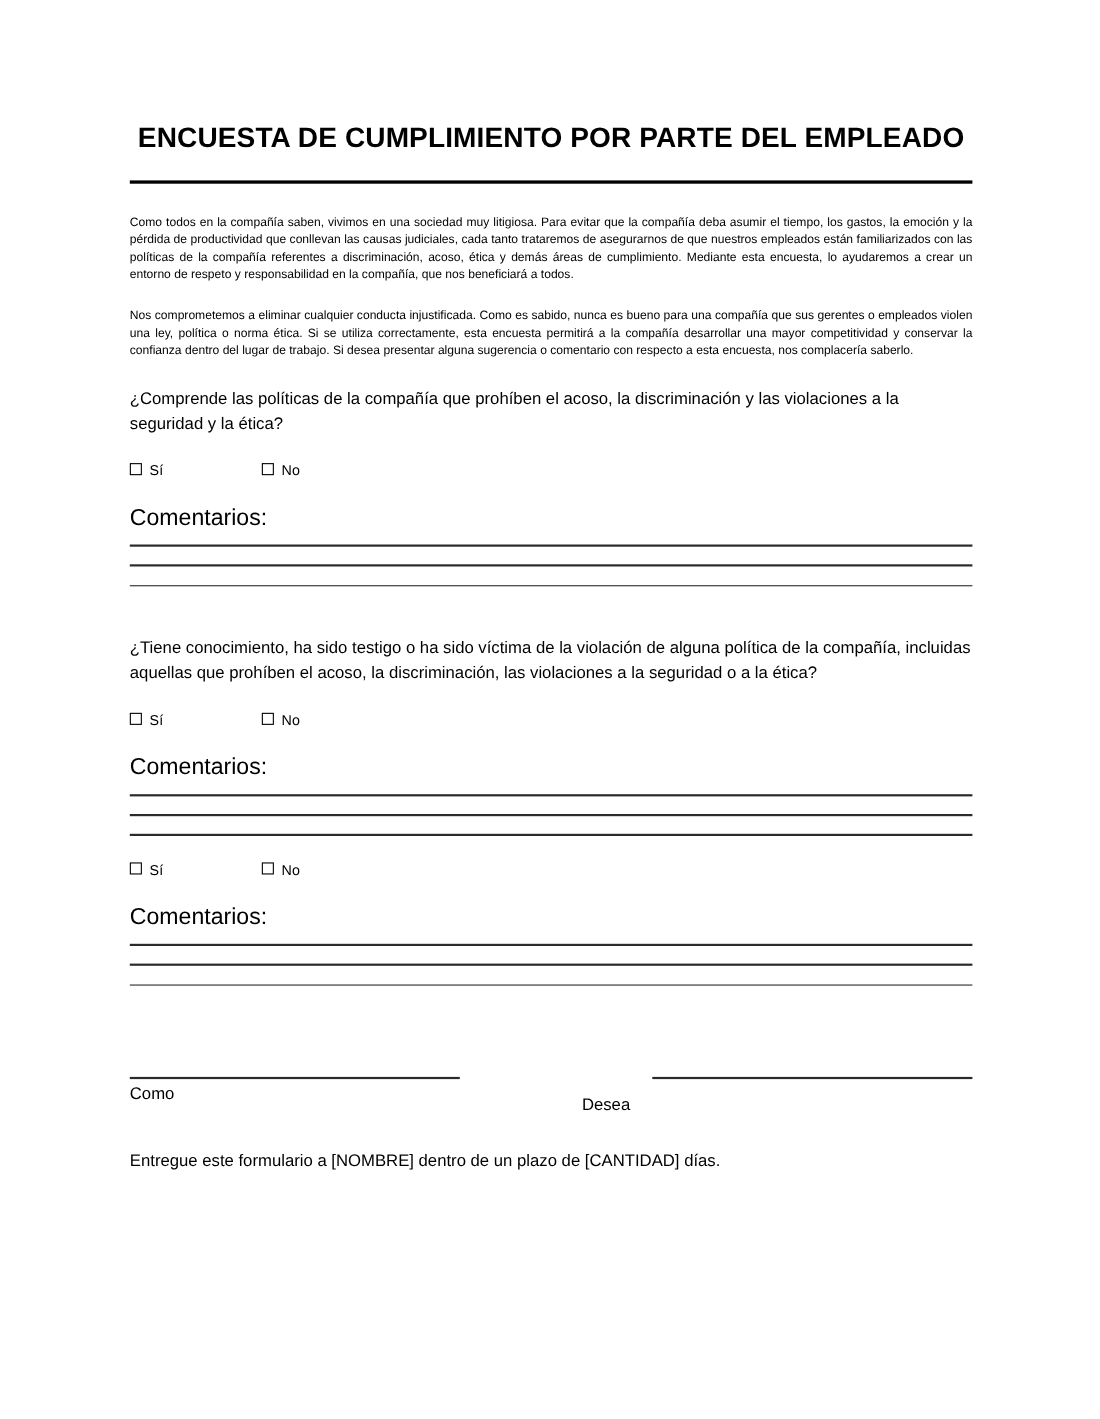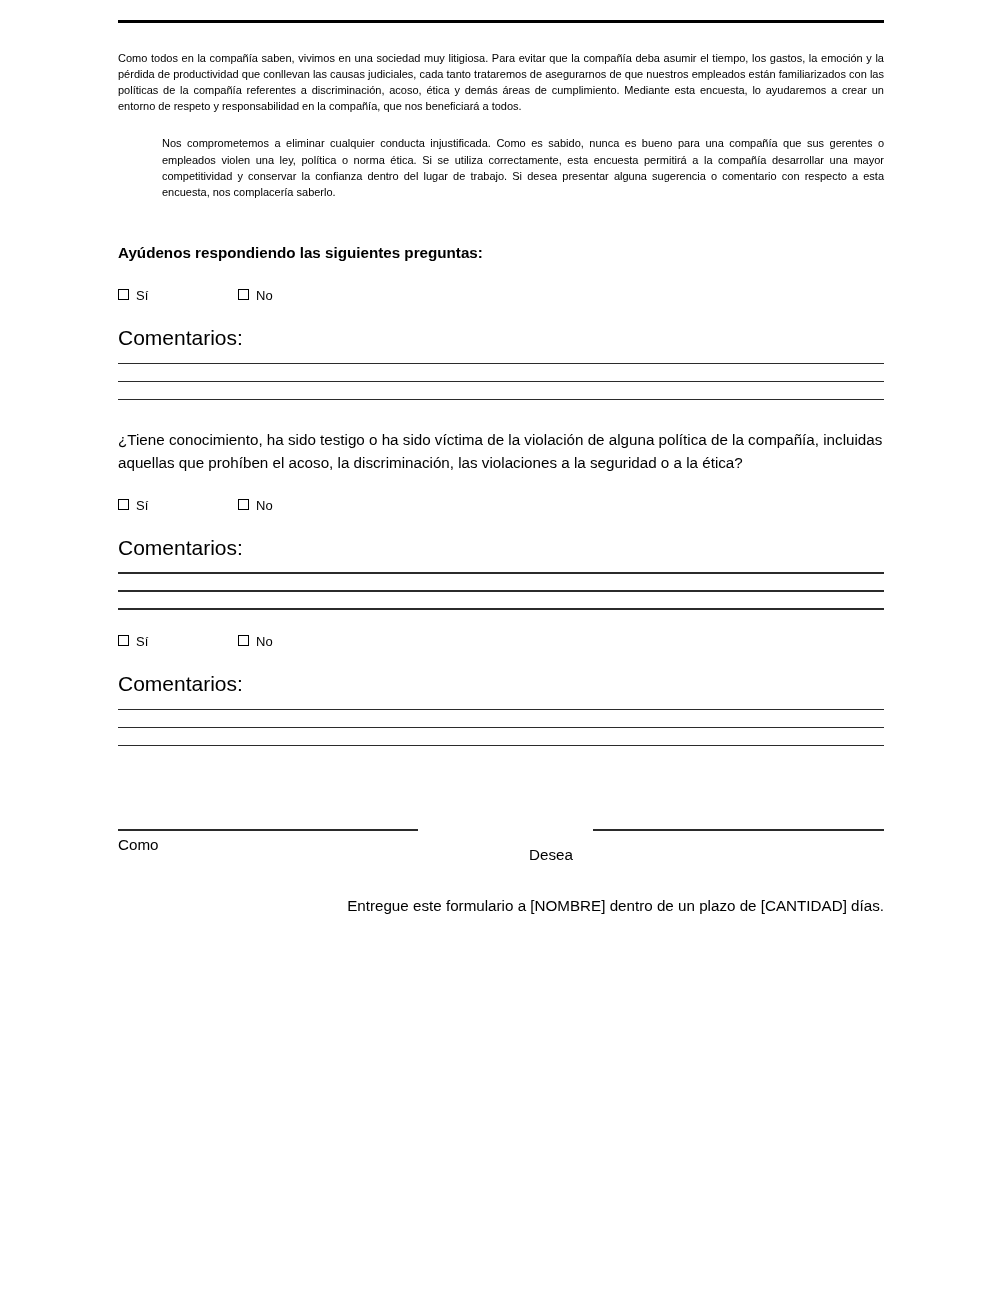--- a/index.html
+++ b/index.html
@@ -47,40 +47,40 @@
 
   
   .para {
     margin: 0;
     font-size: 11px;
     line-height: 1.465;
     text-align: justify;
     text-justify: inter-word;
   }
   .para-1 { margin-top: 27px; }
-  .para-2 { margin-top: 21px; margin-left: 44px; }
+  .para-2 { margin-top: 21px; }
 
   .section-heading {
     margin: 0;
     margin-top: 42px;
     font-size: 15.2px;
     font-weight: bold;
     line-height: 1.465;
   }
 
   
   .question-block { margin-top: 0; }
   .question-text {
     margin: 0;
     font-size: 15.2px;
     line-height: 1.465;
     text-align: left;
   }
   .q1 { margin-top: 25px; }
-  .q2 { margin-top: 29px; }
+  .q2 { margin-top: 46px; }
   .q3 { margin-top: 34px; }
 
   .choice-row {
     margin-top: 22px;
     font-size: 15.2px;
     line-height: 1.2;
     display: block;
     white-space: nowrap;
   }
   .choice {
@@ -148,37 +148,37 @@
     left: -64px;
     top: 12px;
     white-space: nowrap;
   }
 
   .footer-note {
     margin: 0;
     margin-top: 20px;
     font-size: 15.2px;
     line-height: 1.465;
-    text-align: right;
   }
 </style>
 </head>
 <body>
 
 <div class="page">
   <div class="content">
 
+    <h1 class="doc-title">ENCUESTA DE CUMPLIMIENTO POR PARTE DEL EMPLEADO</h1>
     <div class="title-rule"></div>
 
     <p class="para para-1">Como todos en la compañía saben, vivimos en una sociedad muy litigiosa. Para evitar que la compañía deba asumir el tiempo, los gastos, la emoción y la pérdida de productividad que conllevan las causas judiciales, cada tanto trataremos de asegurarnos de que nuestros empleados están familiarizados con las políticas de la compañía referentes a discriminación, acoso, ética y demás áreas de cumplimiento. Mediante esta encuesta, lo ayudaremos a crear un entorno de respeto y responsabilidad en la compañía, que nos beneficiará a todos.</p>
     <p class="para para-2">Nos comprometemos a eliminar cualquier conducta injustificada. Como es sabido, nunca es bueno para una compañía que sus gerentes o empleados violen una ley, política o norma ética. Si se utiliza correctamente, esta encuesta permitirá a la compañía desarrollar una mayor competitividad y conservar la confianza dentro del lugar de trabajo. Si desea presentar alguna sugerencia o comentario con respecto a esta encuesta, nos complacería saberlo.</p>
 
-    <p class="section-heading">Ayúdenos respondiendo las siguientes preguntas:</p>
 
     <div class="question-block">
+      <p class="question-text q1">¿Comprende las políticas de la compañía que prohíben el acoso, la discriminación y las violaciones a la seguridad y la ética?</p>
       <div class="choice-row">
         <span class="choice choice-si">
           <span class="checkbox-glyph"></span><span class="choice-label">Sí</span>
         </span><span class="choice">
           <span class="checkbox-glyph"></span><span class="choice-label">No</span>
         </span>
       </div>
       <p class="comments-label">Comentarios:</p>
       <div class="rule-lines">
         <div class="rule-line"></div>

